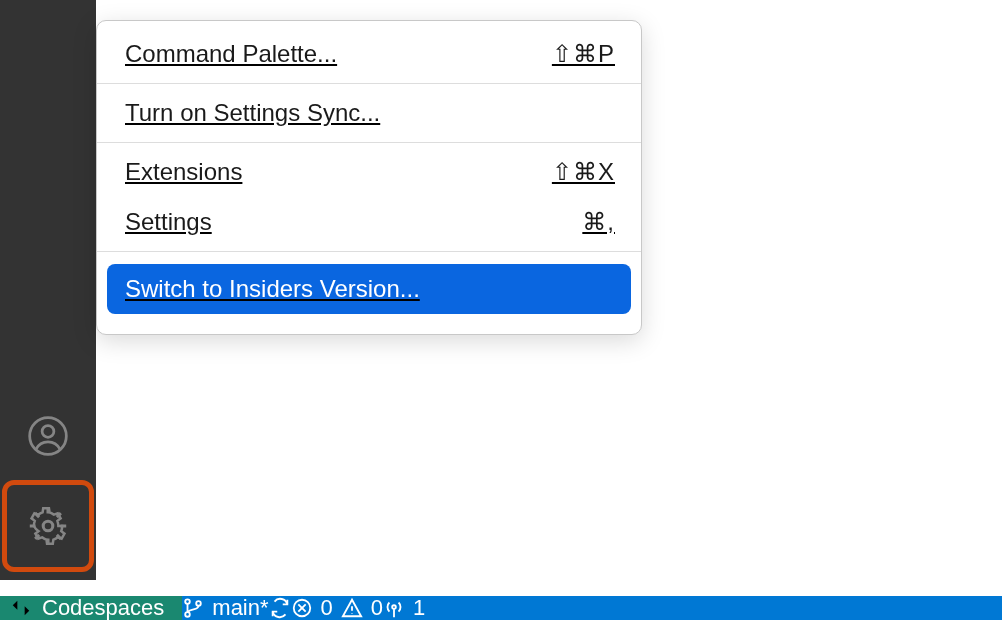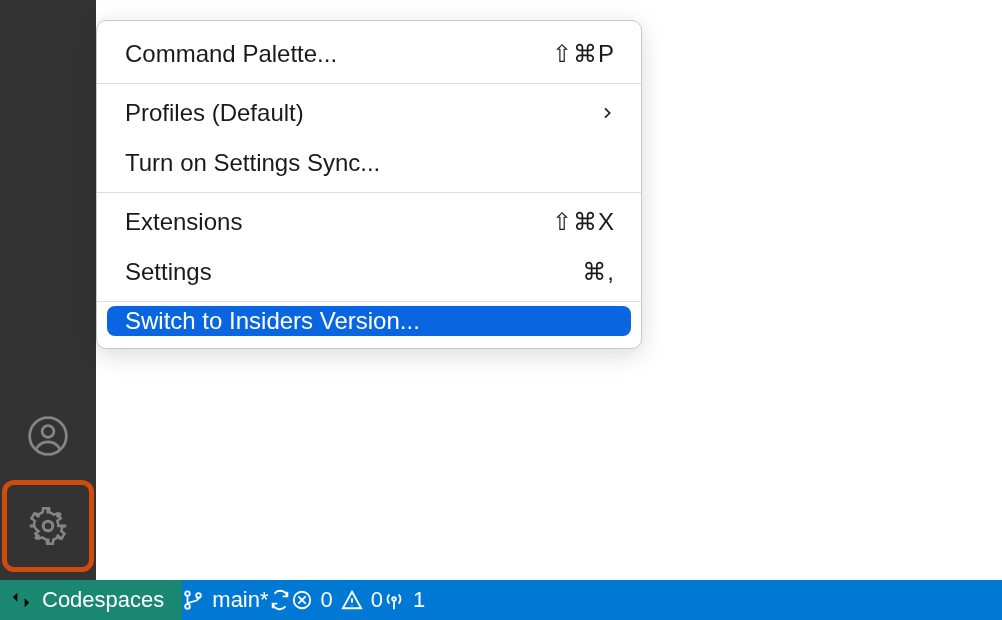--- a/index.html
+++ b/index.html
@@ -41,21 +41,21 @@
       display: flex;
       align-items: center;
       justify-content: center;
       margin-top: 4px;
     }
     .status-bar {
       position: absolute;
       left: 0;
       bottom: 0;
       width: 1002px;
-      height: 40px;
+      height: 24px;
       background: #0078d4;
       display: flex;
       align-items: center;
       color: #ffffff;
       font-size: 22px;
     }
     .status-codespaces {
       background: #1a8870;
       height: 100%;
       display: flex;
@@ -74,42 +74,43 @@
     .menu {
       position: absolute;
       left: 96px;
       top: 20px;
       width: 546px;
       background: #ffffff;
       border: 1px solid #c8c8c8;
       border-radius: 10px;
       box-shadow: 0 6px 24px rgba(0,0,0,0.15);
       padding: 8px 0;
+      text-decoration: underline;
     }
     .menu-item {
       display: flex;
       justify-content: space-between;
       align-items: center;
       padding: 11px 26px 11px 28px;
       font-size: 24px;
       color: #1a1a1a;
       cursor: default;
     }
     .menu-item .shortcut { color: #1a1a1a; letter-spacing: 1px; }
     .menu-sep {
       border: none;
       border-top: 1px solid #ddd;
       margin: 4px 0;
     }
     .menu-item.highlighted {
       background: #0a66e0;
       color: #ffffff;
-      margin: 4px 10px;
+      margin: 12px 10px;
       border-radius: 8px;
-      padding: 1px 18px;
+      padding: 11px 18px;
     }
     .chevron svg { stroke: #1a1a1a; fill: none; }
     .content-area {
       position: absolute;
       left: 96px;
       top: 0;
       width: 906px;
       height: 580px;
       background: #ffffff;
     }
@@ -138,28 +139,20 @@
   </div>
 </div>
 
 <div class="menu">
   <div class="menu-item">
     <span>Command Palette...</span>
     <span class="shortcut">⇧⌘P</span>
   </div>
   <hr class="menu-sep">
   <div class="menu-item">
-    <span>Profiles (Default)</span>
-    <span class="chevron">
-      <svg width="16" height="16" viewBox="0 0 24 24" stroke-width="2.5">
-          <path d="M9 5l7 7-7 7"></path>
-        </svg>
-    </span>
-  </div>
-  <div class="menu-item">
     <span>Turn on Settings Sync...</span>
   </div>
   <hr class="menu-sep">
   <div class="menu-item">
     <span>Extensions</span>
     <span class="shortcut">⇧⌘X</span>
   </div>
   <div class="menu-item">
     <span>Settings</span>
     <span class="shortcut">⌘,</span>

